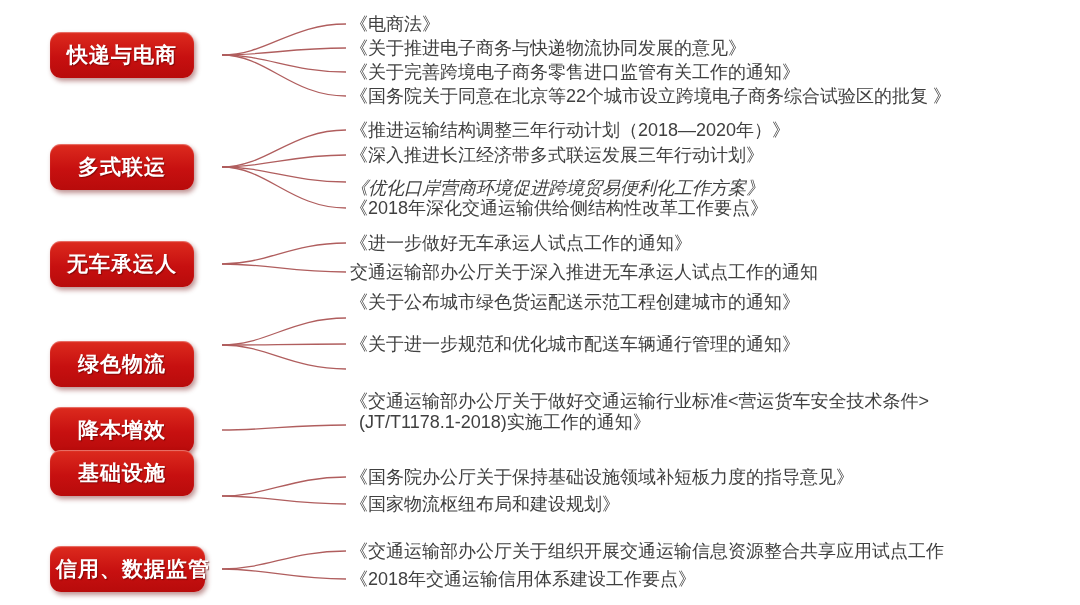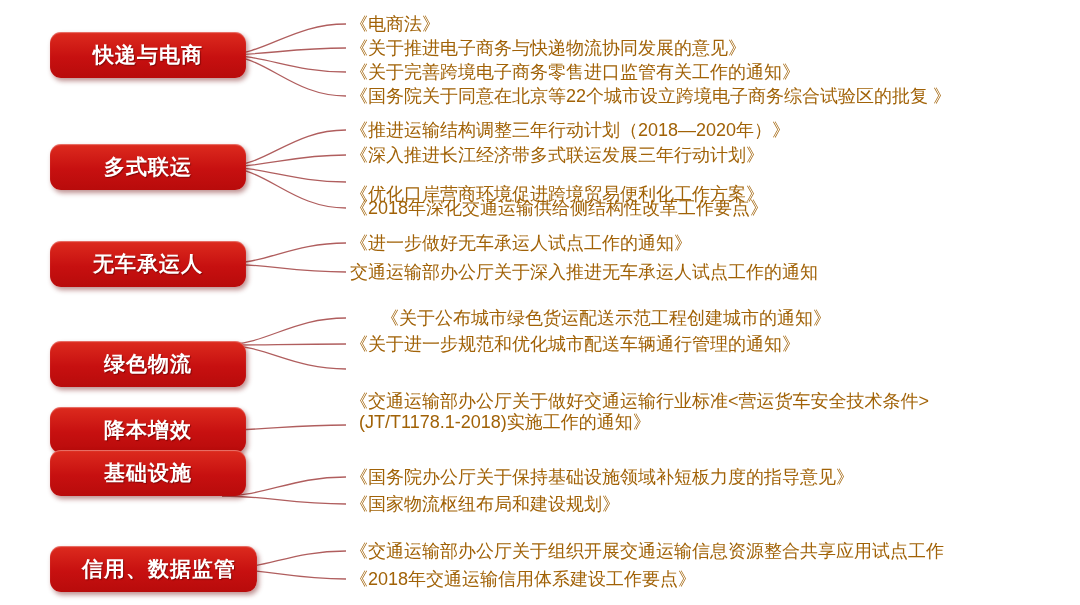--- a/index.html
+++ b/index.html
@@ -2,33 +2,33 @@
 <html><head>
 <meta charset="utf-8">
 <style>
   html,body{margin:0;padding:0;background:#f3f3f3;}
   #stage{
     position:relative;width:1080px;height:605px;background:#ffffff;
     overflow:hidden;font-family:"Liberation Sans","DejaVu Sans",sans-serif;
   }
   #wires{position:absolute;left:0;top:0;width:1080px;height:605px;pointer-events:none;}
   .cat-box{
-    position:absolute;left:50px;width:196px;height:46px;
+    position:absolute;left:50px;width:144px;height:46px;
     border-radius:11px;
     background:linear-gradient(180deg,#dd2b1e 0%,#c71010 55%,#b80b0b 100%);
     box-shadow:2px 3px 5px rgba(110,10,10,.45), inset 0 1px 1px rgba(255,255,255,.35);
     display:flex;align-items:center;justify-content:center;
   }
   .cat-label{
     color:#ffffff;font-size:21px;font-weight:bold;letter-spacing:1px;
     white-space:nowrap;text-shadow:1px 1px 1px rgba(90,0,0,.6);
   }
   .policy-item{
     position:absolute;left:350px;
-    color:#a16207;font-size:18px;line-height:24px;white-space:nowrap;
+    color:#404040;font-size:18px;line-height:24px;white-space:nowrap;
   }
   .policy-item.two-line{line-height:21px;margin-top:32px;}
   .policy-item .wrap-line{display:block;padding-left:9px;}
 </style>
 </head>
 <body>
 
 <div id="stage">
   <svg id="wires" viewBox="0 0 1080 605" xmlns="http://www.w3.org/2000/svg">
       <path d="M 222 55 C 267 55, 291 24, 346 24" fill="none" stroke="#b05e5e" stroke-width="1.3"></path>
@@ -55,31 +55,31 @@
     </div>
     <div class="policy-item" style="top: 12px;"><span>《电商法》</span></div>
     <div class="policy-item" style="top: 36px;"><span>《关于推进电子商务与快递物流协同发展的意见》</span></div>
     <div class="policy-item" style="top: 60px;"><span>《关于完善跨境电子商务零售进口监管有关工作的通知》</span></div>
     <div class="policy-item" style="top: 84px;"><span>《国务院关于同意在北京等22个城市设立跨境电子商务综合试验区的批复 》</span></div>
     <div class="cat-box" style="top: 144px;">
       <span class="cat-label">多式联运</span>
     </div>
     <div class="policy-item" style="top: 118px;"><span>《推进运输结构调整三年行动计划（2018—2020年）》</span></div>
     <div class="policy-item" style="top: 143px;"><span>《深入推进长江经济带多式联运发展三年行动计划》</span></div>
-    <div class="policy-item" style="top: 182px;"><span>《优化口岸营商环境促进跨境贸易便利化工作方案》</span></div>
+    <div class="policy-item" style="top: 176px; font-style: italic;"><span>《优化口岸营商环境促进跨境贸易便利化工作方案》</span></div>
     <div class="policy-item" style="top: 196px;"><span>《2018年深化交通运输供给侧结构性改革工作要点》</span></div>
     <div class="cat-box" style="top: 241px; justify-content: center;">
       <span class="cat-label">无车承运人</span>
     </div>
     <div class="policy-item" style="top: 231px;"><span>《进一步做好无车承运人试点工作的通知》</span></div>
     <div class="policy-item" style="top: 260px;"><span>交通运输部办公厅关于深入推进无车承运人试点工作的通知</span></div>
     <div class="cat-box" style="top: 341px;">
       <span class="cat-label">绿色物流</span>
     </div>
-    <div class="policy-item" style="top: 306px; margin-left: 31px;"><span>《关于公布城市绿色货运配送示范工程创建城市的通知》</span></div>
+    <div class="policy-item" style="top: 290px;"><span>《关于公布城市绿色货运配送示范工程创建城市的通知》</span></div>
     <div class="policy-item" style="top: 332px;"><span>《关于进一步规范和优化城市配送车辆通行管理的通知》</span></div>
     <div class="policy-item two-line" style="top: 359px;"><span>《交通运输部办公厅关于做好交通运输行业标准&lt;营运货车安全技术条件&gt;</span><span class="wrap-line">(JT/T1178.1-2018)实施工作的通知》</span></div>
     <div class="cat-box" style="top: 407px;">
       <span class="cat-label">降本增效</span>
     </div>
     <div class="cat-box" style="top: 450px;">
       <span class="cat-label">基础设施</span>
     </div>
     <div class="policy-item" style="top: 465px;"><span>《国务院办公厅关于保持基础设施领域补短板力度的指导意见》</span></div>
     <div class="policy-item" style="top: 492px;"><span>《国家物流枢纽布局和建设规划》</span></div>

